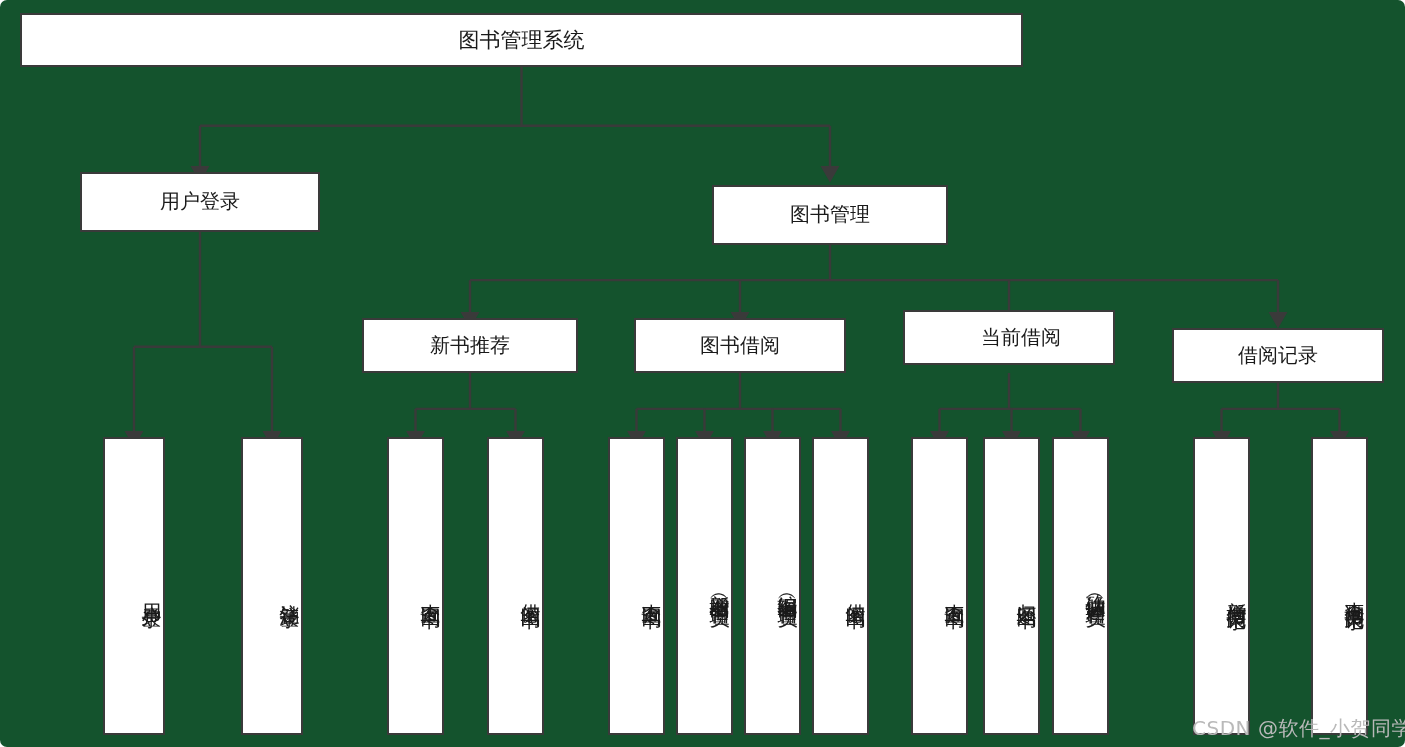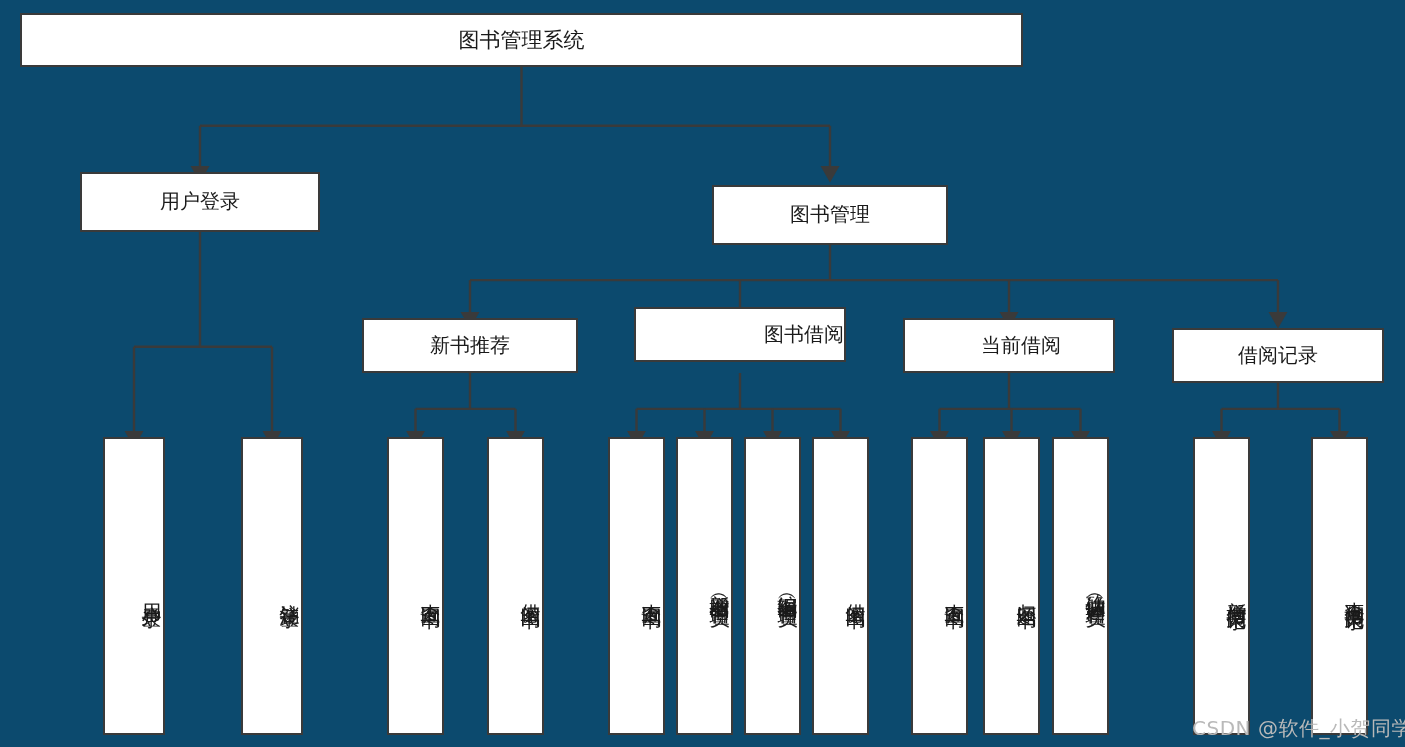--- a/index.html
+++ b/index.html
@@ -8,22 +8,23 @@
     padding: 0;
     background: #ffffff;
   }
   body {
     font-family: "DejaVu Sans", "Liberation Sans", sans-serif;
   }
   #canvas {
     position: relative;
     width: 1405px;
     height: 747px;
-    background: #0c4a6e;
+    background: #14532d;
     overflow: hidden;
+    border-radius: 7px;
   }
   
   #connectors {
     position: absolute;
     left: 0;
     top: 0;
     width: 1405px;
     height: 747px;
   }
   .node {
@@ -114,24 +115,24 @@
       </div>
       <div class="node node-branch" style="left: 80px; top: 172px; width: 240px; height: 60px;">
         <span>用户登录</span>
       </div>
       <div class="node node-branch" style="left: 712px; top: 185px; width: 236px; height: 60px;">
         <span>图书管理</span>
       </div>
       <div class="node node-branch" style="left: 362px; top: 318px; width: 216px; height: 55px; align-items: center;">
         <span>新书推荐</span>
       </div>
-      <div class="node node-branch" style="left: 634px; top: 307px; width: 212px; height: 55px; justify-content: flex-end;">
+      <div class="node node-branch" style="left: 634px; top: 318px; width: 212px; height: 55px;">
         <span>图书借阅</span>
       </div>
-      <div class="node node-branch" style="left: 903px; top: 318px; width: 212px; height: 55px; padding-left: 24px;">
+      <div class="node node-branch" style="left: 903px; top: 310px; width: 212px; height: 55px; padding-left: 24px;">
         <span>当前借阅</span>
       </div>
       <div class="node node-branch" style="left: 1172px; top: 328px; width: 212px; height: 55px; font-family: Liberation Serif, serif;">
         <span>借阅记录</span>
       </div>
       <div class="node node-leaf" style="left: 103px; top: 437px; width: 62px; height: 298px;">
         <span>用户登录</span>
       </div>
       <div class="node node-leaf" style="left: 241px; top: 437px; width: 62px; height: 298px;">
         <span>注销登录</span>

